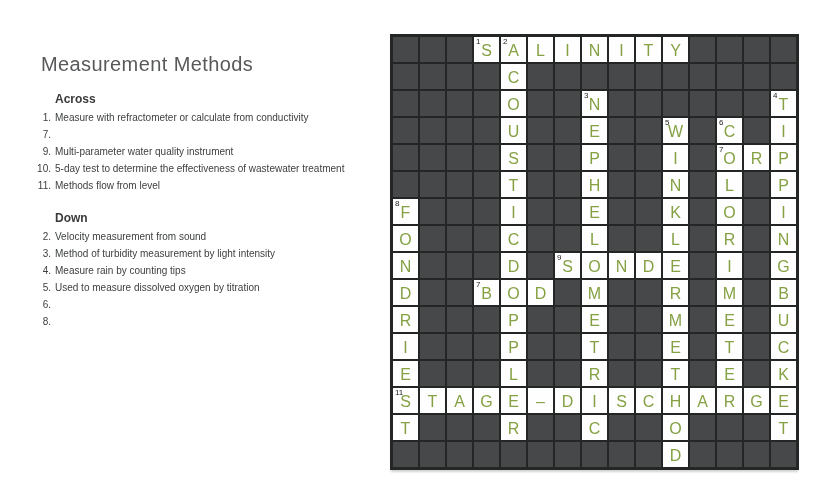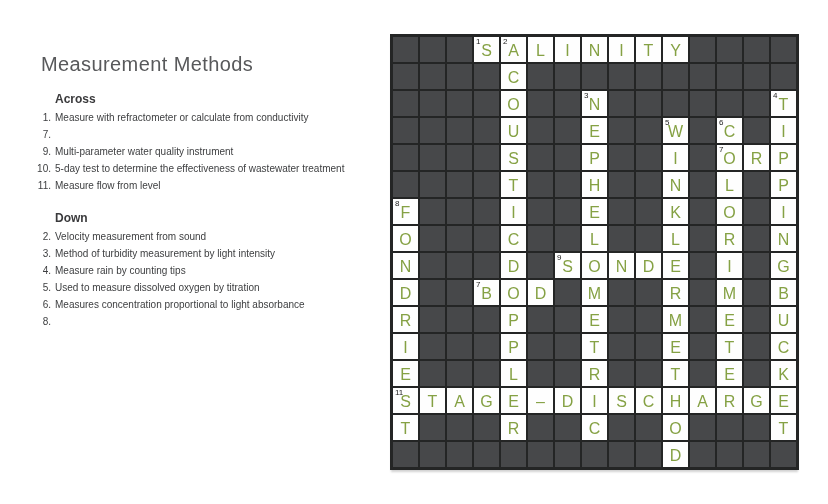--- a/index.html
+++ b/index.html
@@ -77,21 +77,21 @@
         <li>
           <span class="clue-num">9.</span>
           <span class="clue-text">Multi-parameter water quality instrument</span>
         </li>
         <li>
           <span class="clue-num">10.</span>
           <span class="clue-text">5-day test to determine the effectiveness of wastewater treatment</span>
         </li>
         <li>
           <span class="clue-num">11.</span>
-          <span class="clue-text">Measure flow from level</span>
+          <span class="clue-text">Methods flow from level</span>
         </li>
       </ul>
   </div>
 
   <div class="clue-section down">
     <div class="section-header">Down</div>
     <ul class="clue-list">
         <li>
           <span class="clue-num">2.</span>
           <span class="clue-text">Velocity measurement from sound</span>
@@ -103,21 +103,20 @@
         <li>
           <span class="clue-num">4.</span>
           <span class="clue-text">Measure rain by counting tips</span>
         </li>
         <li>
           <span class="clue-num">5.</span>
           <span class="clue-text">Used to measure dissolved oxygen by titration</span>
         </li>
         <li>
           <span class="clue-num">6.</span>
-          <span class="clue-text">Measures concentration proportional to light absorbance</span>
         </li>
         <li>
           <span class="clue-num">8.</span>
         </li>
       </ul>
   </div>
 </div>
 
 <div class="grid" style="grid-template-columns: repeat(15, var(--cell));">
     <div class="cell dark"></div>

